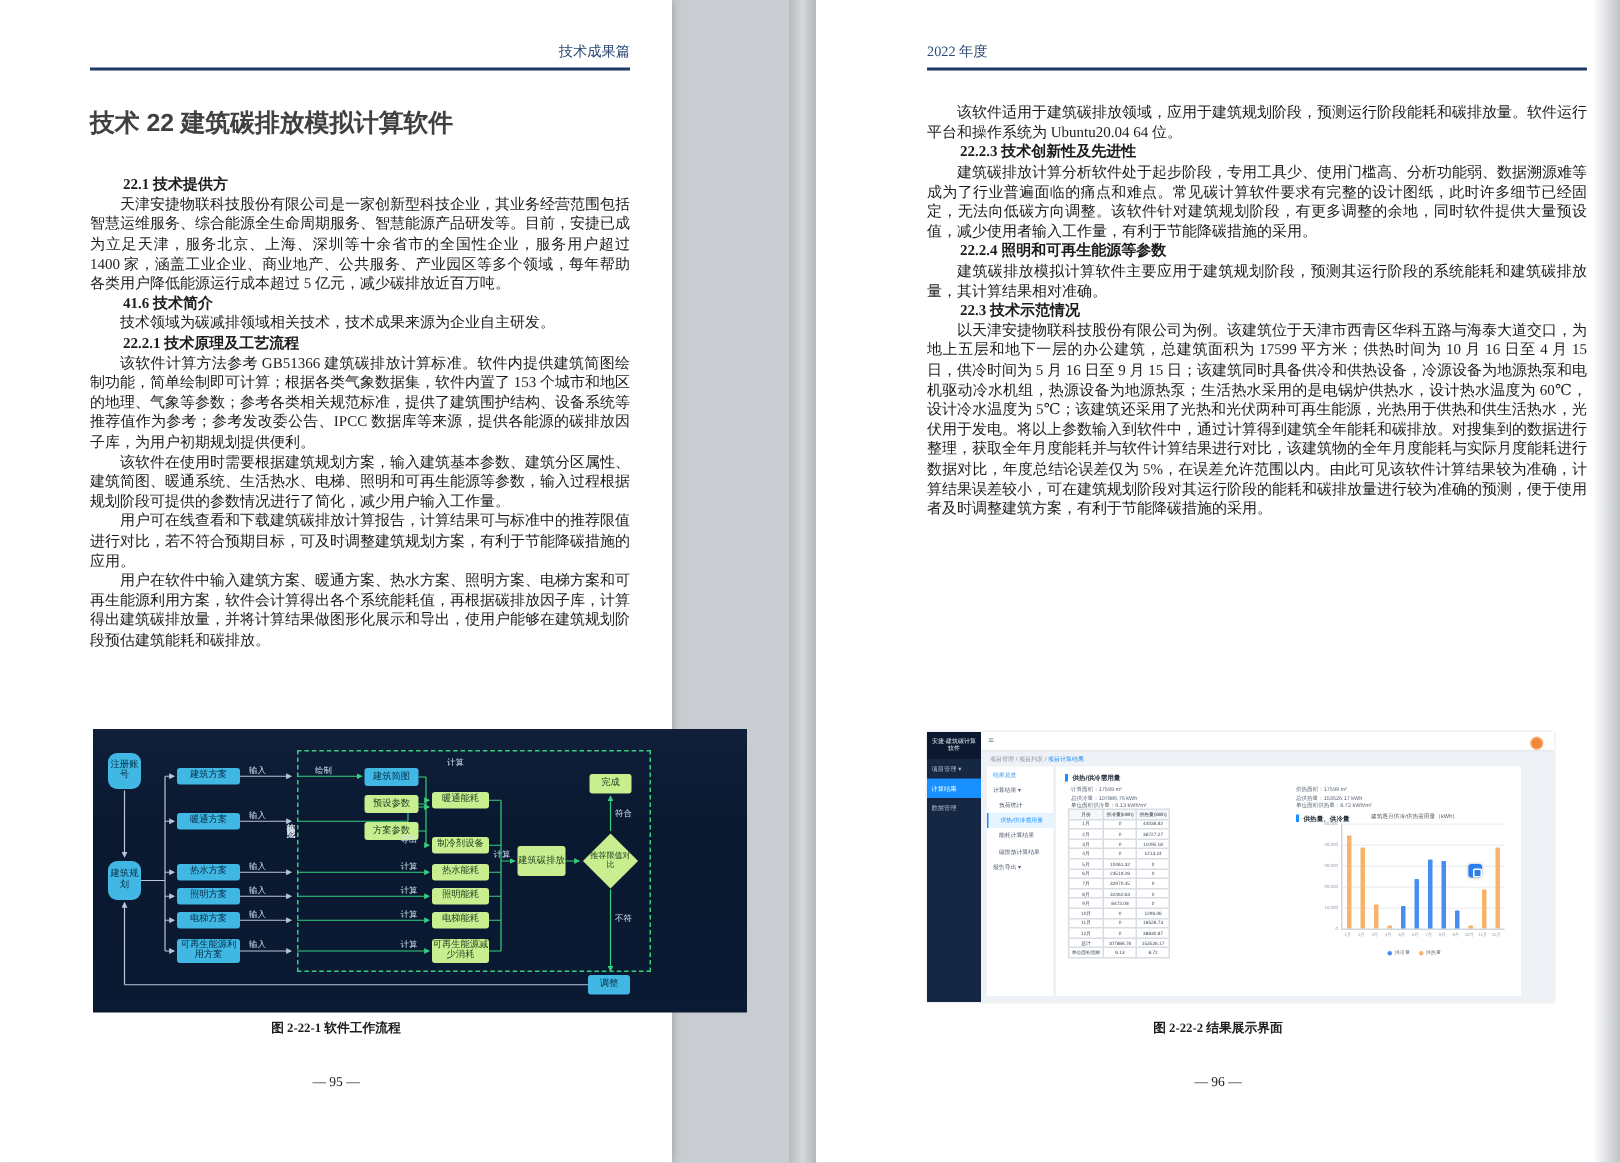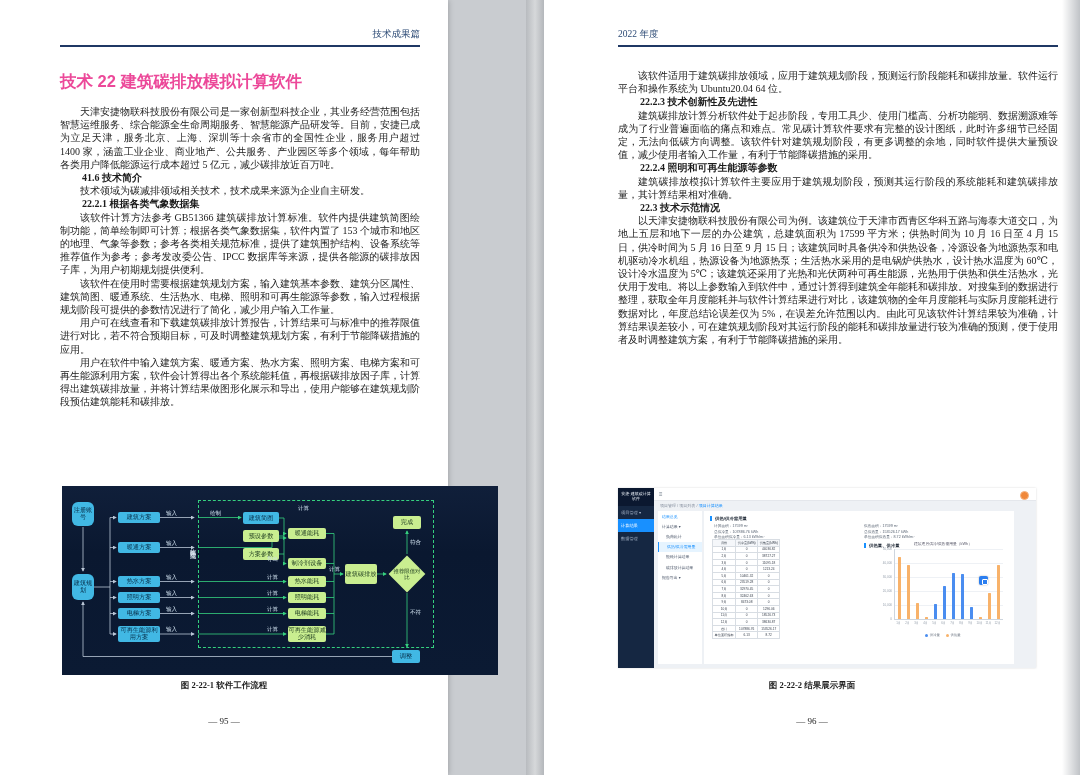--- a/index.html
+++ b/index.html
@@ -6,21 +6,21 @@
   body{width:1080px;height:775px;background:#c9ccd0;font-family:"Liberation Serif","DejaVu Serif",serif;color:#1c1c1c;position:relative;overflow:hidden;}
   .page{position:absolute;top:0;height:775px;background:#ffffff;box-shadow:0 0 6px rgba(0,0,0,.25);}
   #page-left{left:0;width:448px;}
   #page-right{left:544px;width:536px;}
   .gutter{position:absolute;top:0;left:526px;width:18px;height:775px;background:linear-gradient(90deg,#b8bbbf,#d6d8da,#b4b7bb);}
   .edge-right{position:absolute;top:0;right:0;width:18px;height:775px;background:linear-gradient(90deg,rgba(0,0,0,0),#c0c3c7);}
   .content-l{padding:28px 28px 0 60px;}
   .content-r{padding:28px 22px 0 74px;}
   .pghead{font-size:9.5px;color:#2c4a75;padding-bottom:4px;border-bottom:2px solid #1f3864;}
   .pghead.right-al{text-align:right;}
-  .doc-title{color:#ec4899;font-size:16.5px;font-weight:bold;margin:24px 0 12px 0;font-family:"Liberation Sans",sans-serif;}
+  .doc-title{color:#404040;font-size:16.5px;font-weight:bold;margin:24px 0 24px 0;font-family:"Liberation Sans",sans-serif;}
   .sec{font-weight:bold;font-size:10px;line-height:13.2px;text-indent:22px;}
   .para{font-size:10px;line-height:13.2px;text-align:justify;text-indent:20px;margin:0;}
   .figcap{position:absolute;left:0;width:100%;text-align:center;font-size:8.5px;font-weight:bold;top:680px;}
   .pagenum{position:absolute;left:0;width:100%;text-align:center;font-size:9px;top:716px;color:#222;}
 
   
   .fig1{position:absolute;left:62px;top:486px;width:436px;height:189px;background:linear-gradient(180deg,#101f3a 0%,#0a1830 35%,#0b1a33 100%);overflow:hidden;}
   .fc-box{position:absolute;font-family:"Liberation Sans",sans-serif;font-size:6.2px;line-height:1.1;display:flex;align-items:center;justify-content:center;text-align:center;border-radius:2px;}
   .fc-cyan{background:#41b8e4;color:#062c47;}
   .fc-green{background:#c9ee90;color:#1d3a1f;}
@@ -66,24 +66,25 @@
   .float-widget{position:absolute;left:361px;top:88px;width:9px;height:9px;background:#2a7ef0;border-radius:2px;box-shadow:0 0 2px rgba(0,0,0,.3);}
   .float-widget:after{content:"";position:absolute;left:2.5px;top:2.5px;width:4px;height:4px;border:0.7px solid #fff;border-radius:1px;}
 </style>
 </head>
 <body>
 
 <div class="page" id="page-left">
   <div class="content-l">
     <div class="pghead right-al">技术成果篇</div>
     <div class="doc-title">技术 22 建筑碳排放模拟计算软件</div>
+    <div class="sec">22.1 技术提供方</div>
     <p class="para">天津安捷物联科技股份有限公司是一家创新型科技企业，其业务经营范围包括智慧运维服务、综合能源全生命周期服务、智慧能源产品研发等。目前，安捷已成为立足天津，服务北京、上海、深圳等十余省市的全国性企业，服务用户超过 1400 家，涵盖工业企业、商业地产、公共服务、产业园区等多个领域，每年帮助各类用户降低能源运行成本超过 5 亿元，减少碳排放近百万吨。</p>
     <div class="sec">41.6 技术简介</div>
     <p class="para">技术领域为碳减排领域相关技术，技术成果来源为企业自主研发。</p>
-    <div class="sec">22.2.1 根据各类气象数据集</div>
+    <div class="sec">22.2.1 技术原理及工艺流程</div>
     <p class="para">该软件计算方法参考 GB51366 建筑碳排放计算标准。软件内提供建筑简图绘制功能，简单绘制即可计算；根据各类气象数据集，软件内置了 153 个城市和地区的地理、气象等参数；参考各类相关规范标准，提供了建筑围护结构、设备系统等推荐值作为参考；参考发改委公告、IPCC 数据库等来源，提供各能源的碳排放因子库，为用户初期规划提供便利。</p>
     <p class="para">该软件在使用时需要根据建筑规划方案，输入建筑基本参数、建筑分区属性、建筑简图、暖通系统、生活热水、电梯、照明和可再生能源等参数，输入过程根据规划阶段可提供的参数情况进行了简化，减少用户输入工作量。</p>
     <p class="para">用户可在线查看和下载建筑碳排放计算报告，计算结果可与标准中的推荐限值进行对比，若不符合预期目标，可及时调整建筑规划方案，有利于节能降碳措施的应用。</p>
     <p class="para">用户在软件中输入建筑方案、暖通方案、热水方案、照明方案、电梯方案和可再生能源利用方案，软件会计算得出各个系统能耗值，再根据碳排放因子库，计算得出建筑碳排放量，并将计算结果做图形化展示和导出，使用户能够在建筑规划阶段预估建筑能耗和碳排放。</p>
   </div>
 
   <div class="fig1">
     <svg class="fc-svg" width="436" height="189" viewBox="0 0 436 189">
       <defs>
         <marker id="ag" markerWidth="5" markerHeight="5" refX="4" refY="2.5" orient="auto">

